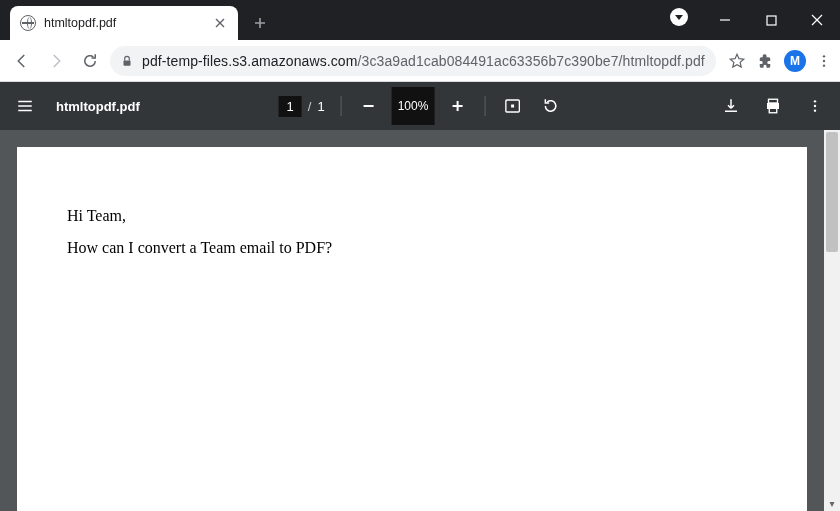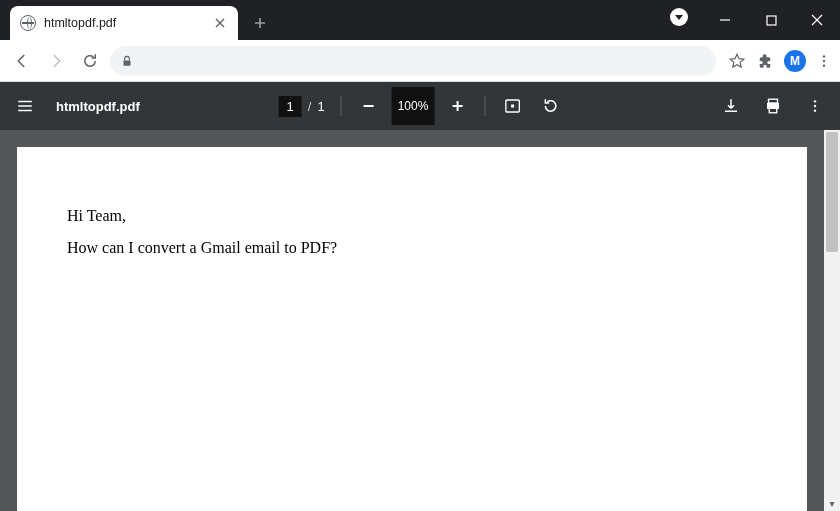--- a/index.html
+++ b/index.html
@@ -110,20 +110,23 @@
         <path d="M19 12a7 7 0 1 1-2.5-5.4" fill="none" stroke="#5f6368" stroke-width="2"></path>
         <path d="M19 3v5h-5" fill="none" stroke="#5f6368" stroke-width="2"></path>
       </svg>
   </div>
   <div class="omnibox">
     <span class="lock">
       <svg width="14" height="14" viewBox="0 0 24 24">
           <rect x="6" y="11" width="12" height="9" rx="1.5" fill="#5f6368"></rect>
           <path d="M8 11 V8 a4 4 0 0 1 8 0 v3" fill="none" stroke="#5f6368" stroke-width="2"></path>
         </svg>
+    </span>
+    <span class="url">
+      <span class="host">pdf-temp-files.s3.amazonaws.com</span><span>/3c3a9ad1cab084491ac63356b7c390be7/htmltopdf.pdf</span>
     </span>
   </div>
   <div class="ext-icons">
     <span>
       <svg width="18" height="18" viewBox="0 0 24 24">
           <path d="M12 3l2.6 5.9 6.4.6-4.8 4.3 1.4 6.3L12 17l-5.6 3.1 1.4-6.3L3 9.5l6.4-.6z" fill="none" stroke="#5f6368" stroke-width="1.6"></path>
         </svg>
     </span>
     <span>
       <svg width="18" height="18" viewBox="0 0 24 24">
@@ -205,20 +208,20 @@
           <circle cx="12" cy="19" r="1.8" fill="#fff"></circle>
         </svg>
     </span>
   </div>
 </div>
 
 <div class="viewer">
   <div class="page-wrap">
     <div class="page">
       <p>Hi Team,</p>
-      <p>How can I convert a Gmail email to PDF?</p>
+      <p>How can I convert a Team email to PDF?</p>
     </div>
   </div>
   <div class="vscroll">
     <div class="thumb"></div>
     <div class="arrow down">▾</div>
   </div>
 </div>
 
 </body></html>

